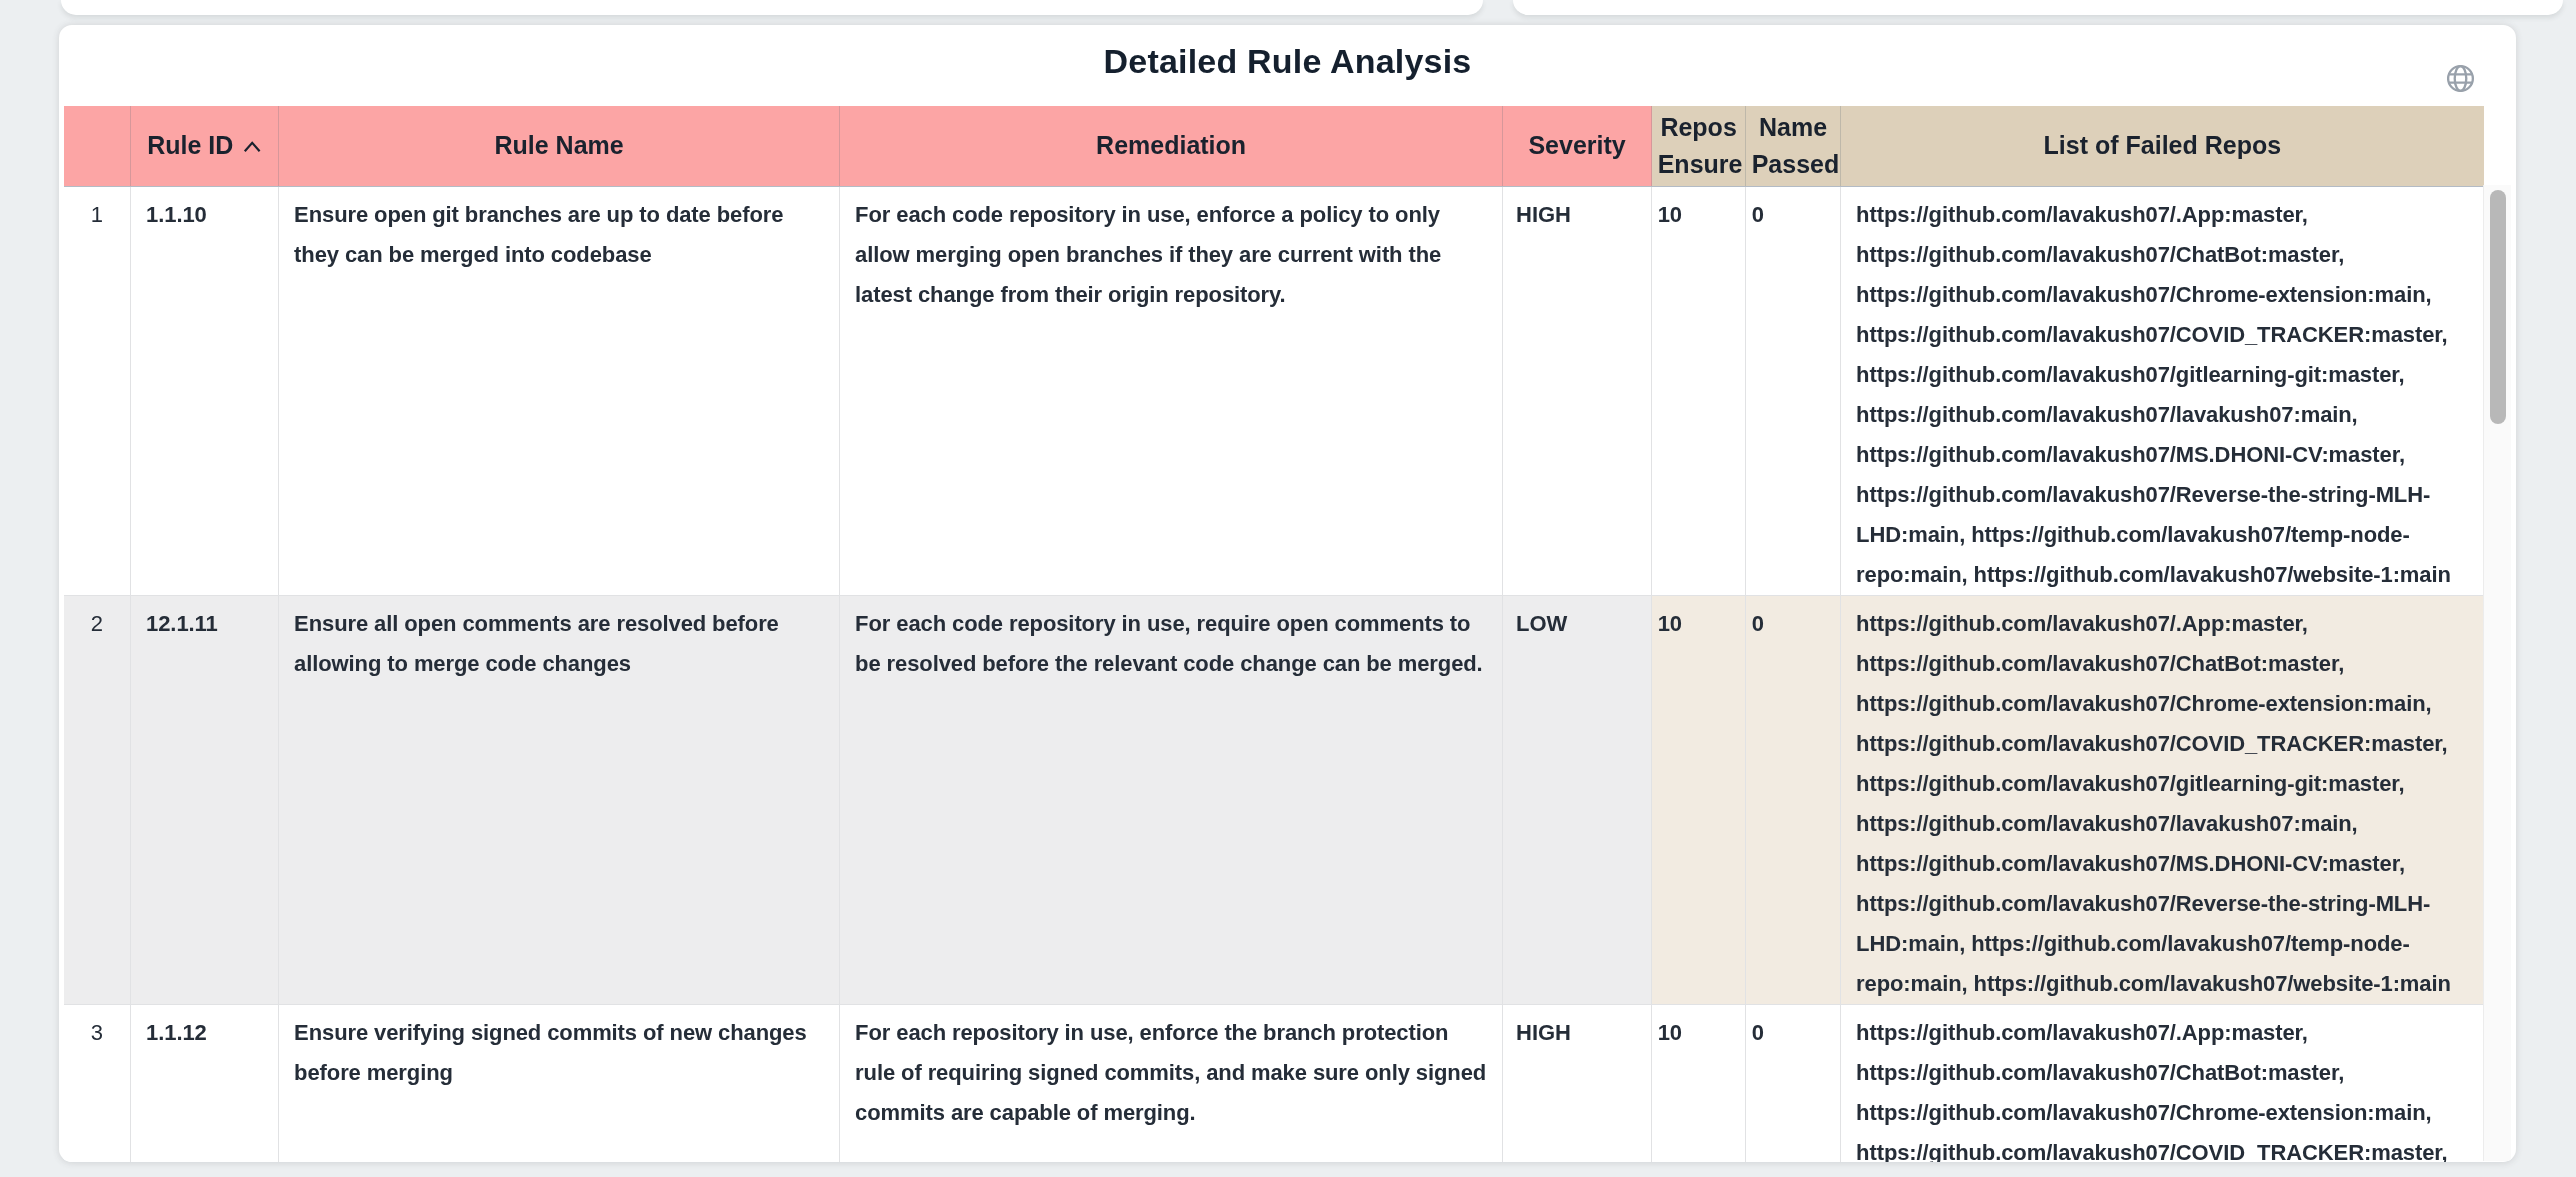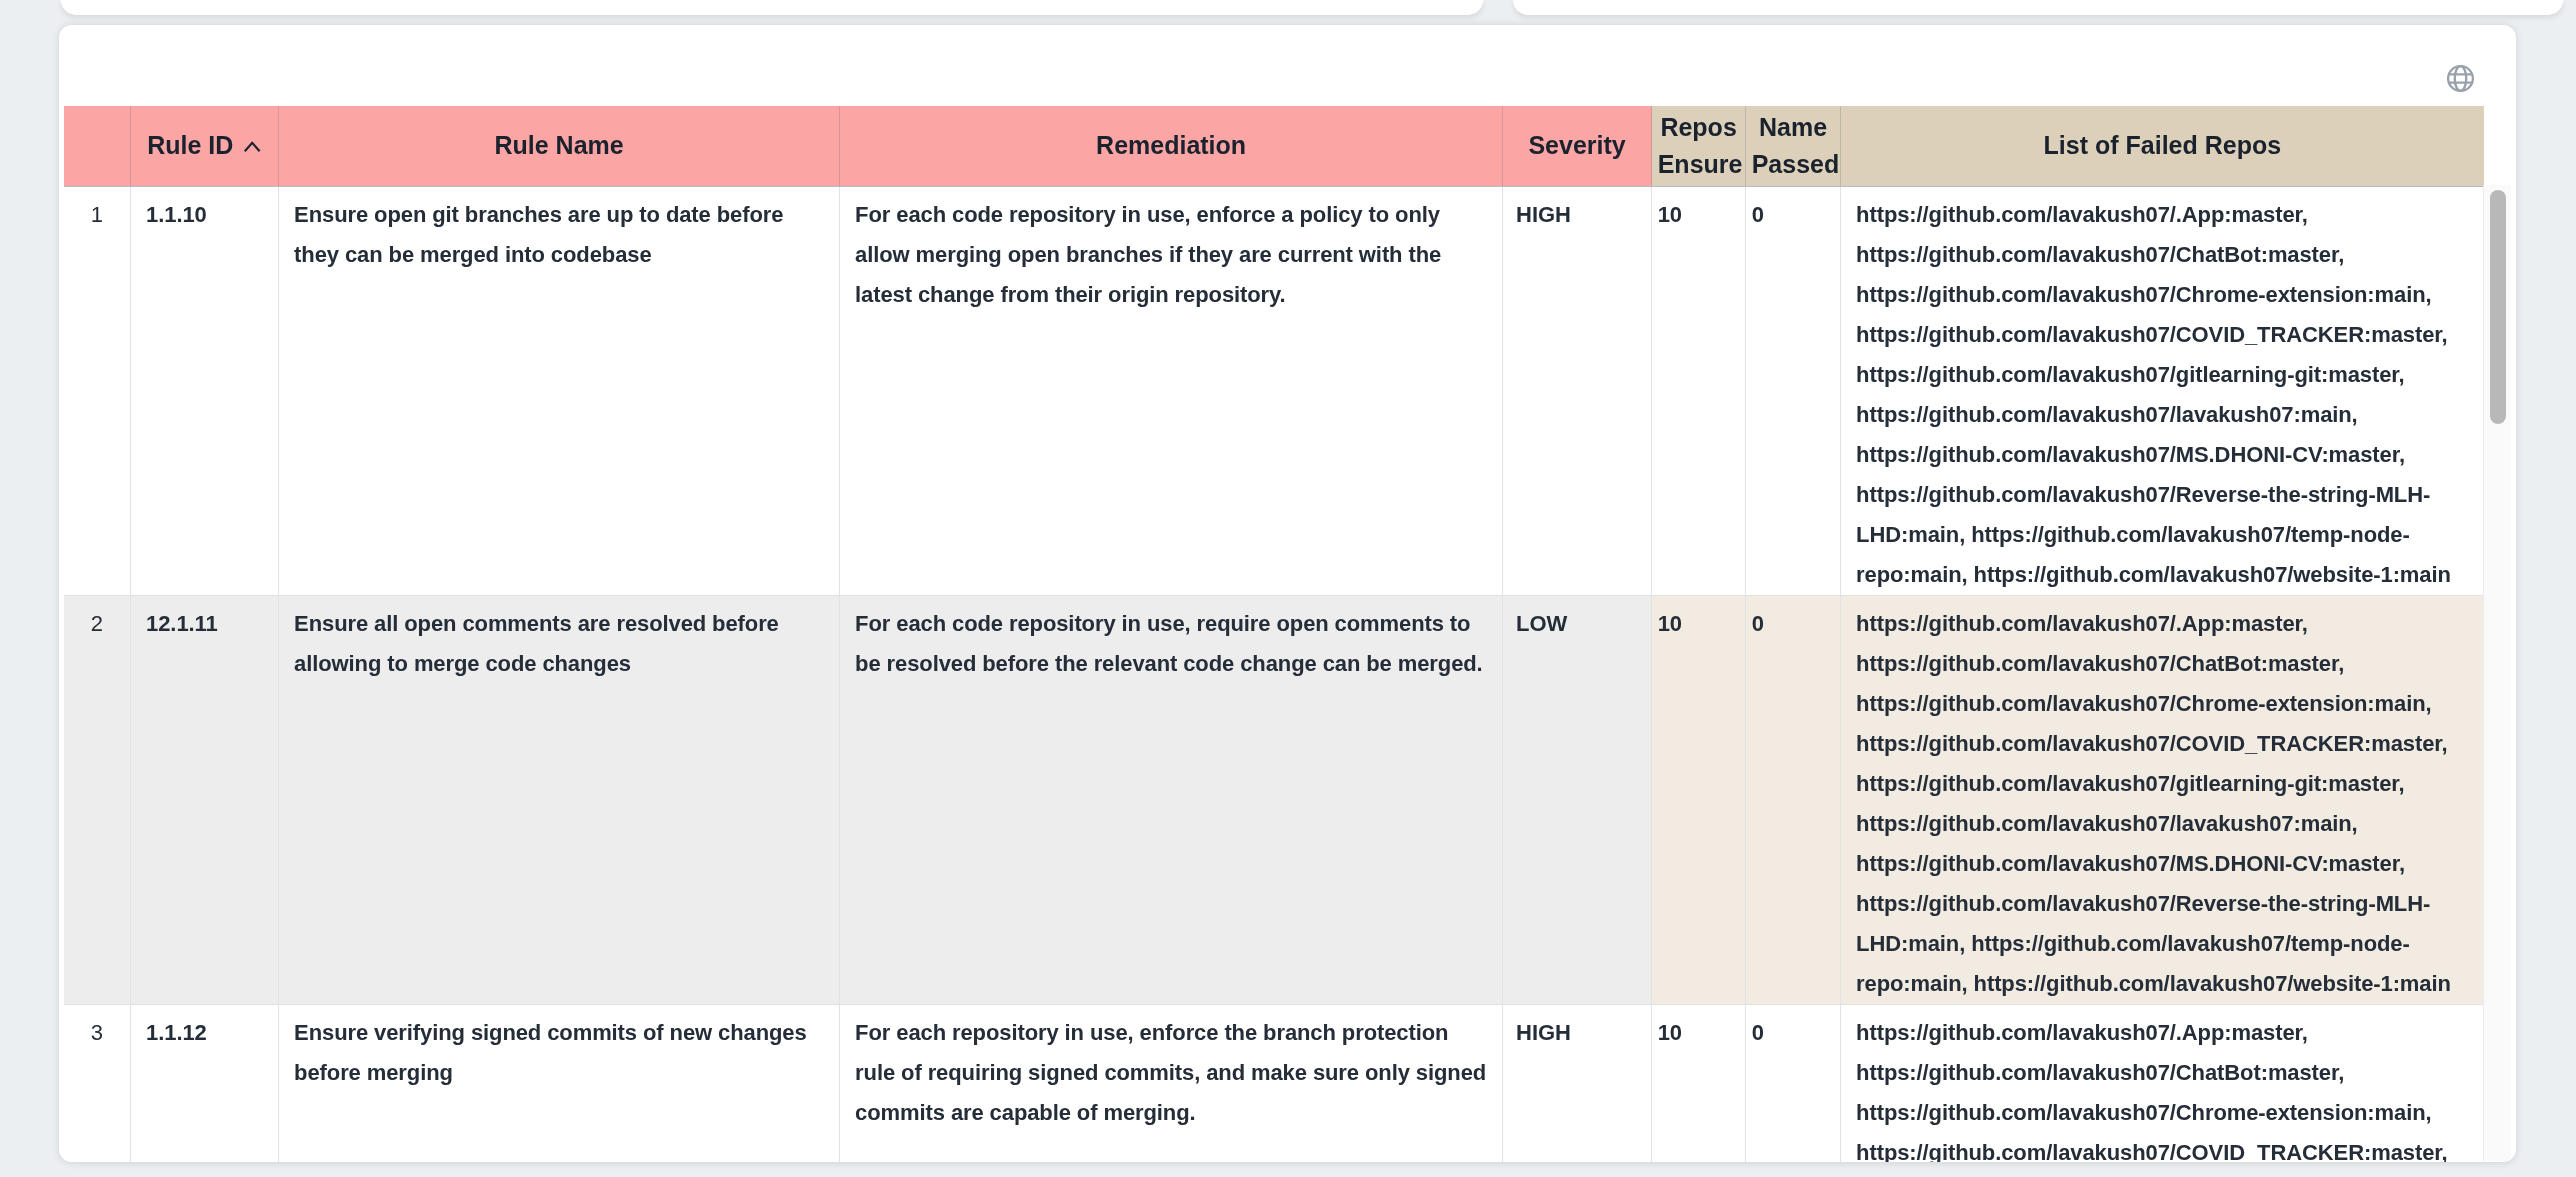--- a/index.html
+++ b/index.html
@@ -87,20 +87,21 @@
   }
 </style>
 </head>
 <body>
 
 <div class="top-strip strip-left"></div>
 <div class="top-strip strip-right"></div>
 
 <div class="card">
 
+  <div class="card-title">Detailed Rule Analysis</div>
 
   <button class="globe-btn" aria-label="globe">
     <svg width="33" height="33" viewBox="0 0 24 24" fill="none" stroke="#99a1ab" stroke-width="1.7">
       <circle cx="12" cy="12" r="9"></circle>
       <ellipse cx="12" cy="12" rx="4.2" ry="9"></ellipse>
       <path d="M3.6 9h16.8"></path>
       <path d="M3.6 15h16.8"></path>
     </svg>
   </button>
 

